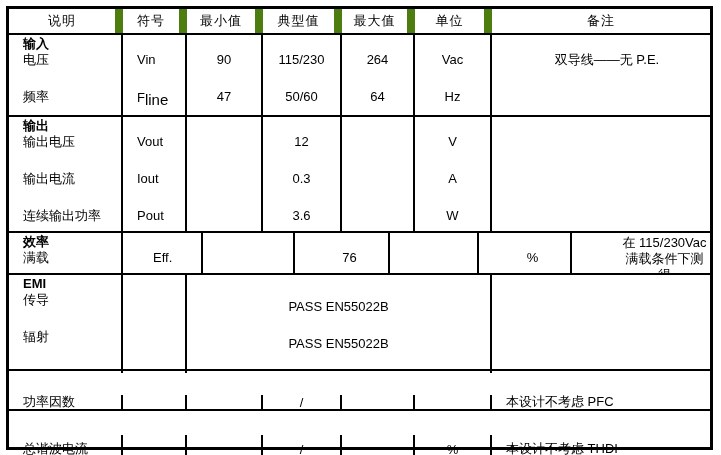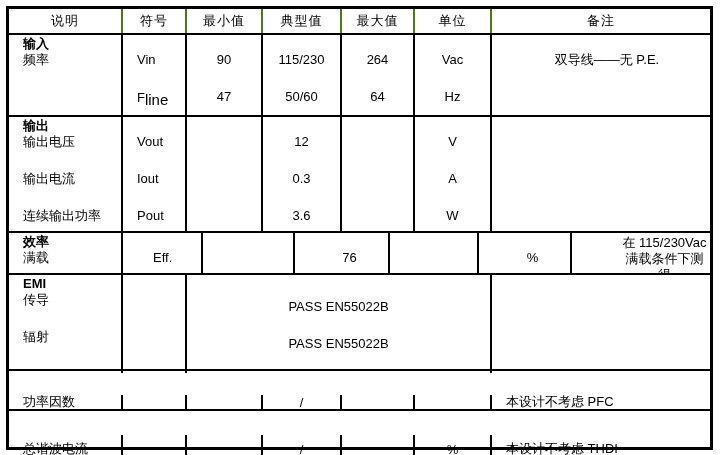--- a/index.html
+++ b/index.html
@@ -40,21 +40,21 @@
     border-right: 2px solid #000;
     box-sizing: border-box;
     padding: 2px 2px 0 14px;
     overflow: hidden;
   }
   .cell.last { border-right: none; text-align: center; }
   .vc { text-align: center; padding-left: 0; padding-right: 0; }
   .hc {
     display: flex; align-items: center; justify-content: center;
     padding: 0;
-    border-right: 2px solid #4d7c0f;
+    border-right: 8px solid #4d7c0f;
     box-sizing: border-box;
     letter-spacing: 1px;
   }
   .hc.last { border-right: none; }
   .mid { display: flex; align-items: center; padding-top: 0; margin-top: 24px; }
   .mid.vc { justify-content: center; }
 
   .t { height: 15px; line-height: 14px; font-weight: bold; }
   .s { height: 15px; }
   .s2 { height: 22px; }
@@ -80,20 +80,21 @@
     <div class="hc">最小值</div>
     <div class="hc">典型值</div>
     <div class="hc">最大值</div>
     <div class="hc">单位</div>
     <div class="hc last">备注</div>
   </div>
 
   <div class="row ri">
     <div class="cell">
       <div class="t">输入</div>
+      <div class="ln">电压</div>
       <div class="ln">频率</div>
     </div>
     <div class="cell">
       <div class="s"></div>
       <div class="ln">Vin</div>
       <div class="ln"><span>F</span><span class="sub">line</span></div>
     </div>
     <div class="cell vc">
       <div class="s"></div>
       <div class="ln">90</div>

